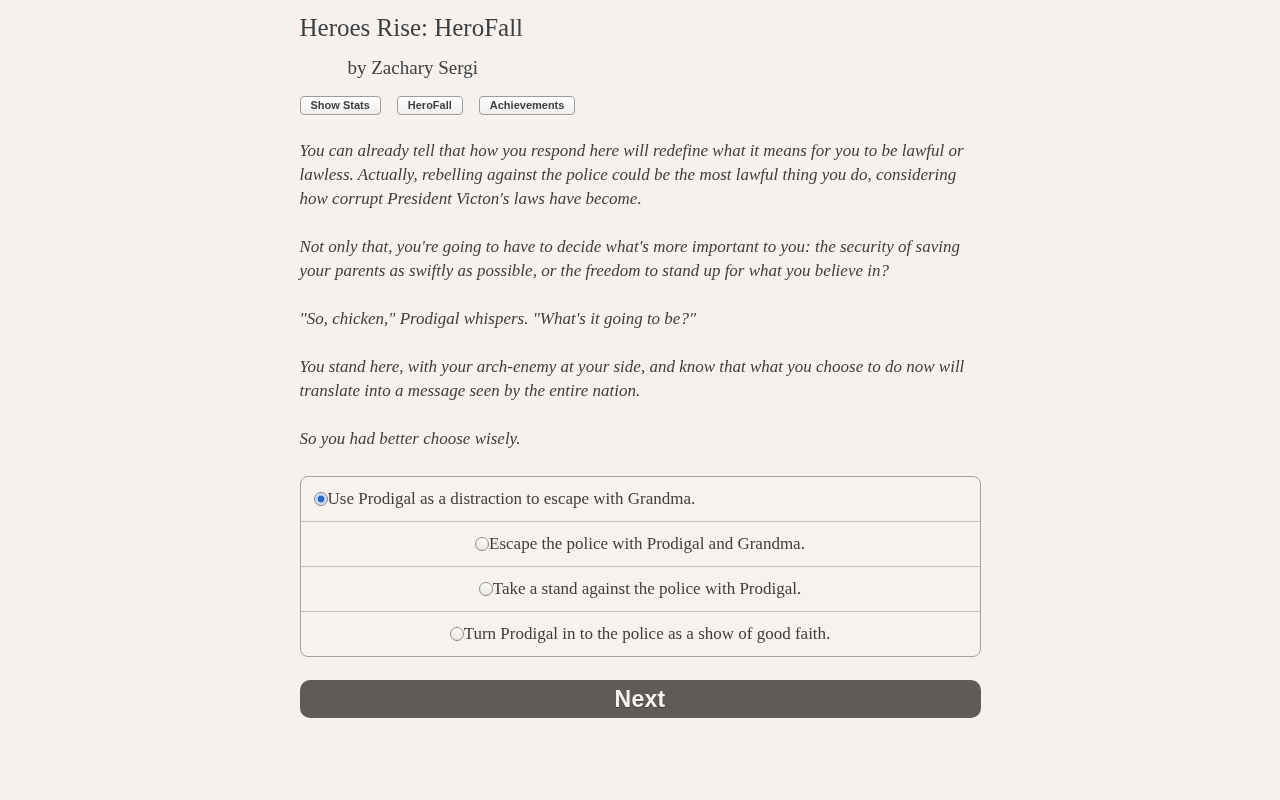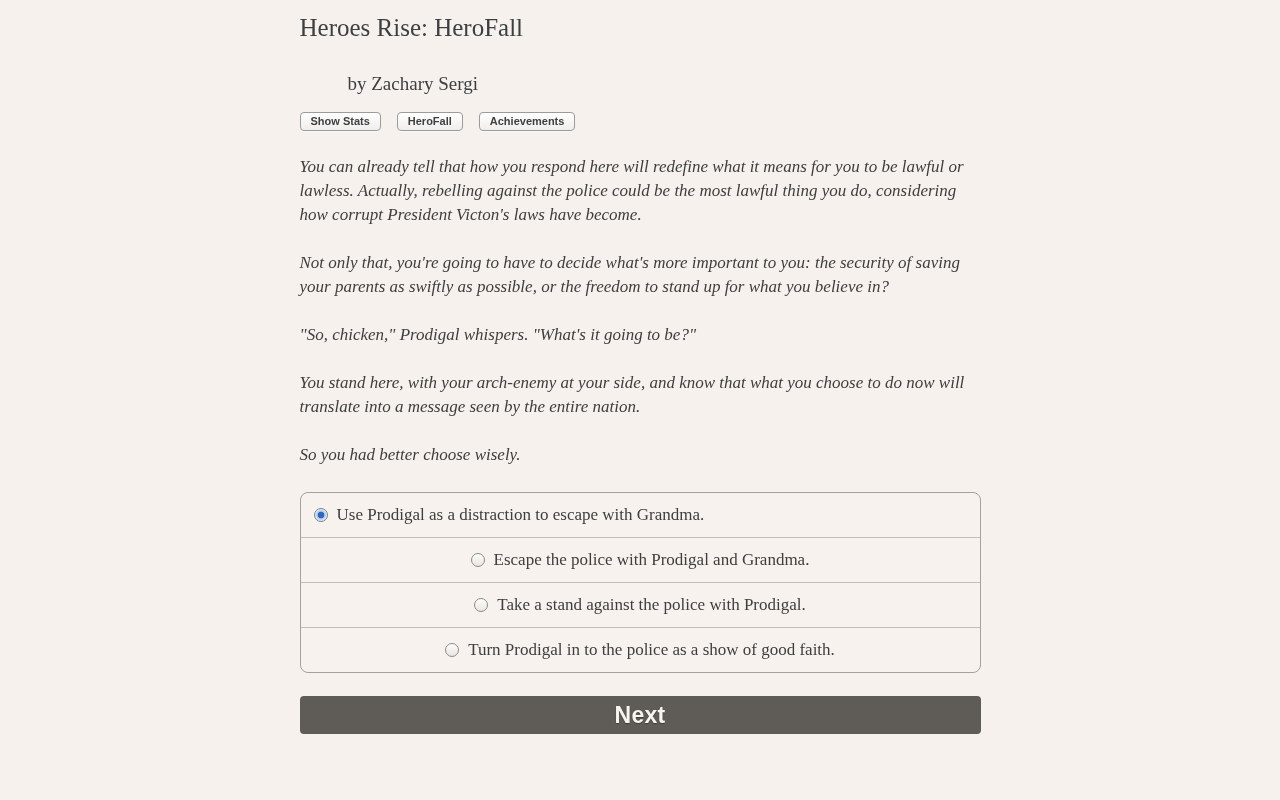--- a/index.html
+++ b/index.html
@@ -21,21 +21,21 @@
   .game-title {
     font-size: 25px;
     font-weight: normal;
     line-height: 1.25;
     margin: 0;
     color: #3c3f42;
   }
   .game-author {
     font-size: 19px;
     line-height: 1.2;
-    margin: 30px 0 0 0;
+    margin: 14px 0 0 0;
     color: #3c3f42;
     padding-left: 48px;
   }
   .toolbar {
     margin-top: 16px;
     display: flex;
     gap: 16px;
   }
   .toolbar button {
     font-family: "Liberation Sans", "DejaVu Sans", sans-serif;
@@ -60,21 +60,20 @@
   .choice-list {
     margin-top: 25px;
     border: 1px solid #a5a19b;
     border-radius: 8px;
     background: #f7f2ed;
     overflow: hidden;
   }
   .choice-option {
     display: flex;
     align-items: center;
-    gap: 9px;
     padding: 10px 13px;
     cursor: pointer;
   }
   .choice-option + .choice-option {
     border-top: 1px solid #c2beb8;
     justify-content: center;
   }
   .choice-option .choice-label {
     font-size: 17px;
     line-height: 24px;
@@ -96,21 +95,21 @@
   input[type="radio"]:checked {
     border-color: #7a8290;
     background: radial-gradient(circle at 50% 50%, #2d66c3 0 3px, #a9c4e6 3.6px, #e9eef6 6px);
   }
   .next-button {
     display: block;
     width: 100%;
     height: 38px;
     margin-top: 23px;
     border: none;
-    border-radius: 4px;
+    border-radius: 10px;
     background: #5f5b57;
     color: #f8f5f1;
     font-family: "Liberation Sans", "DejaVu Sans", sans-serif;
     font-weight: bold;
     font-size: 23px;
     letter-spacing: 0.3px;
     text-shadow: 0 1px 1px rgba(0,0,0,0.35);
     cursor: pointer;
   }
 </style>

